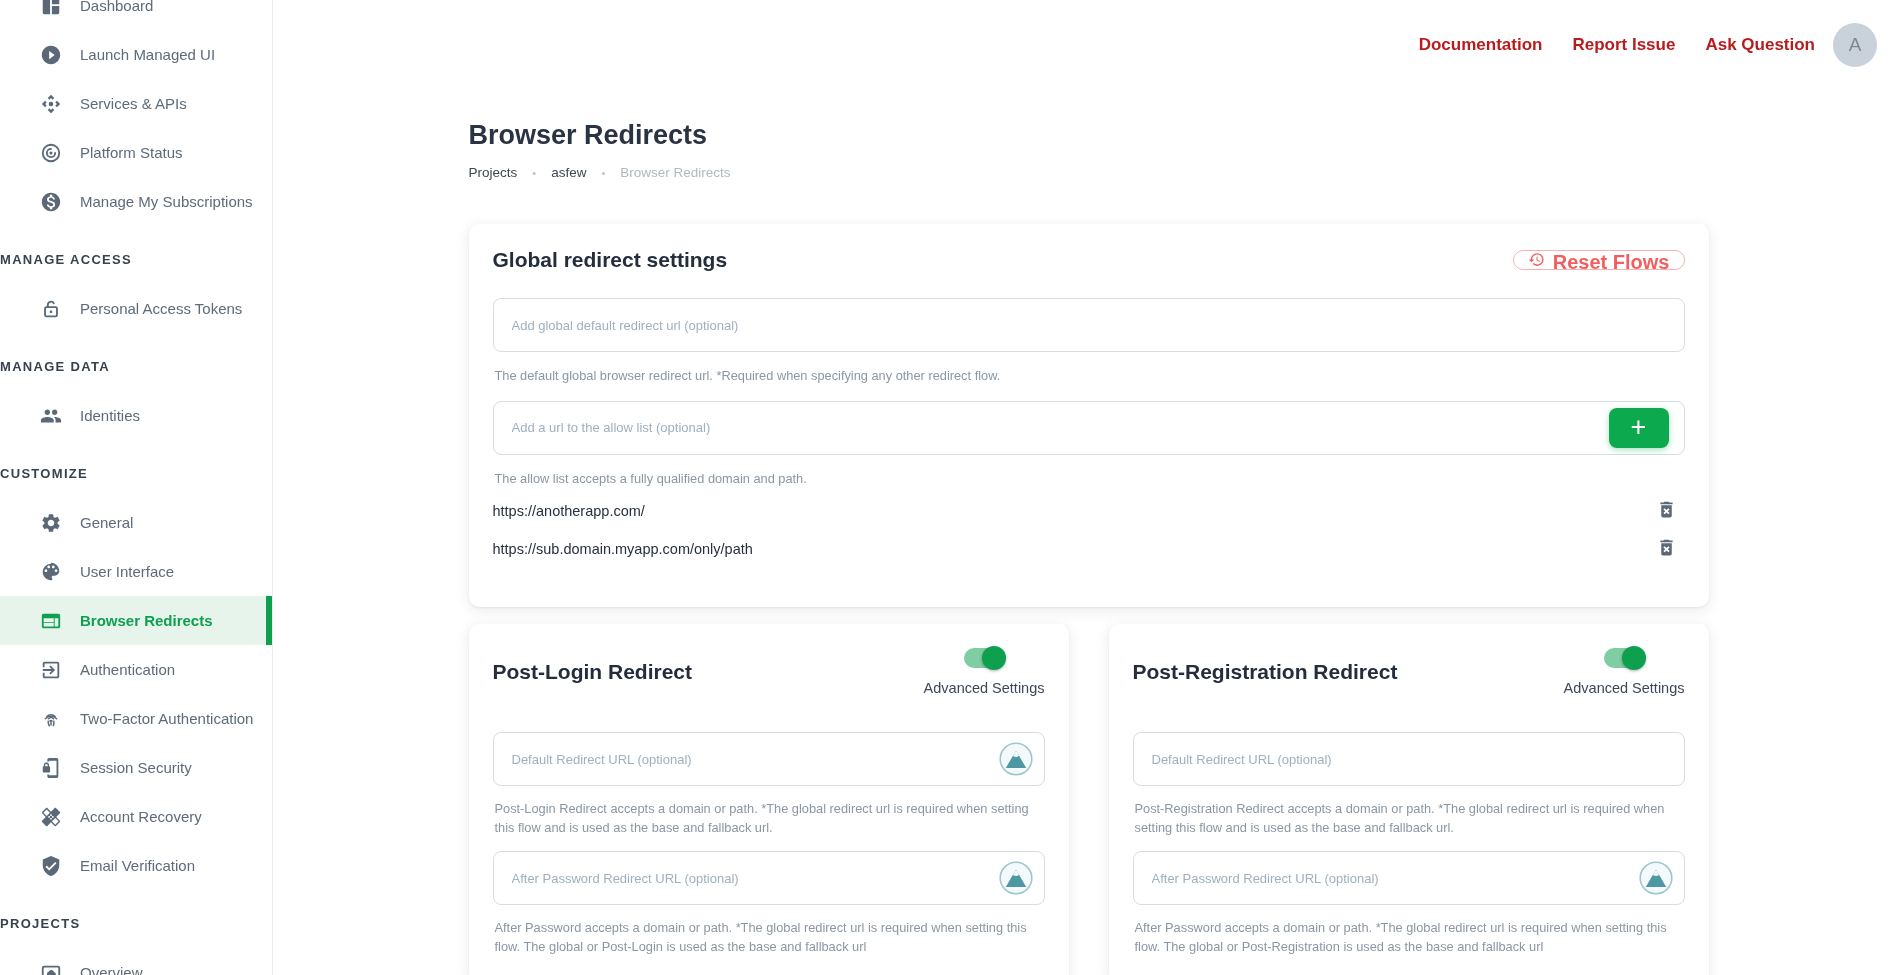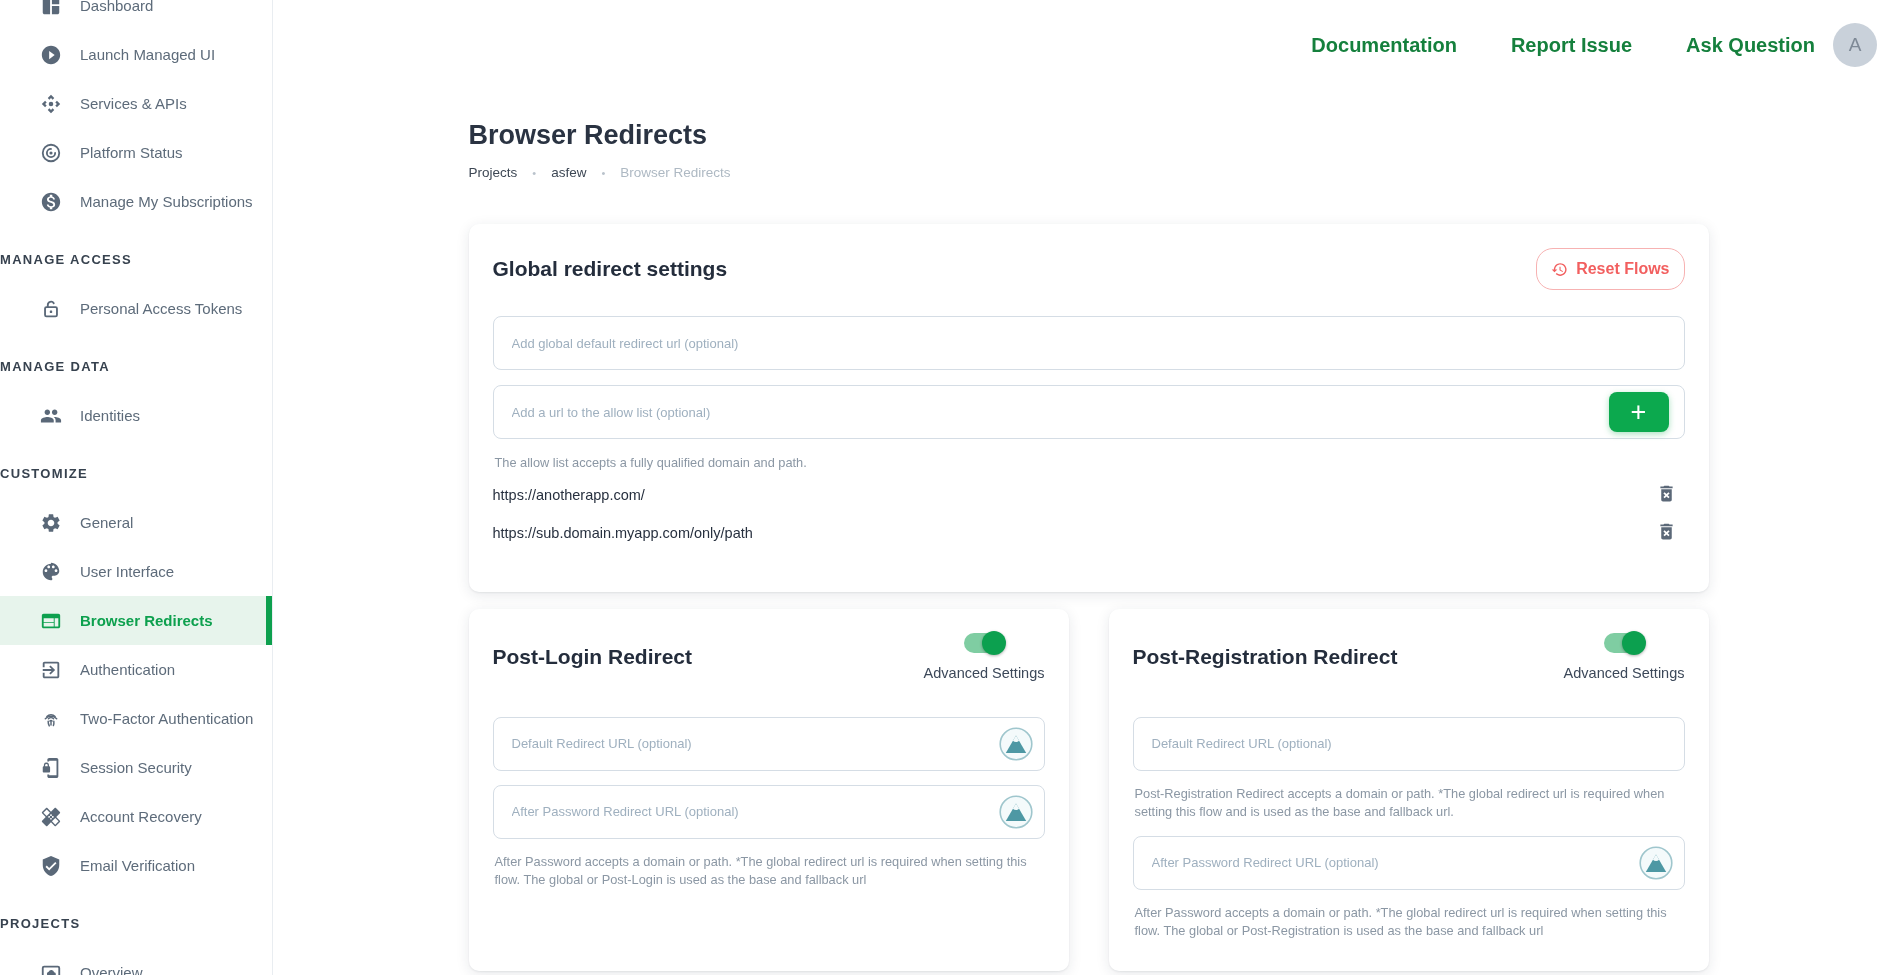--- a/index.html
+++ b/index.html
@@ -31,44 +31,44 @@
     margin-top:9px; height:49px; display:flex; align-items:center;
     font-size:13px; font-weight:700;
     letter-spacing:1.3px; color:#37424f; white-space:nowrap;
   }
   
   .main { flex:1; height:100%; overflow:hidden; }
   .topbar {
     height:90px; display:flex; align-items:center; justify-content:flex-end;
     padding-right:27px; gap:30px;
   }
-  .toplink { font-size:20px; font-weight:700; color:#15803d; cursor:pointer;margin-left:24px; }
+  .toplink { font-size:17px; font-weight:700; color:#b91c1c; cursor:pointer; }
   .avatar {
     width:44px; height:44px; border-radius:50%; background:#c9d1da;
     display:flex; align-items:center; justify-content:center;
     color:#7e8996; font-size:19px; cursor:pointer; margin-left:-12px;
   }
   .content { width:1240px; margin:0 auto; }
   .page-title { margin-top:30px; font-size:27px; font-weight:700; color:#2a3342; }
   .breadcrumb { margin-top:14px; display:flex; align-items:center; font-size:13.5px; }
   .crumb { color:#3d4754; cursor:pointer; }
   .crumb.current { color:#aeb9c3; cursor:default; }
   .crumb-sep { color:#b9c2cb; margin:0 15px; font-size:11px; }
   
   .card {
     background:#fff; border-radius:10px;
     box-shadow:0 1px 2px rgba(25,39,57,.07), 0 3px 14px rgba(25,39,57,.10);
   }
   .card.global { margin-top:44px; padding:24px 24px 43px; }
   .global-head { display:flex; align-items:center; justify-content:space-between; margin-bottom:26px; }
   .card-title { font-size:21px; font-weight:700; color:#242d3c; }
   .reset-btn {
-    display:flex; align-items:center; gap:8px; height:42px; padding:0 14px;
+    display:flex; gap:8px; height:20px; padding:0 14px;
     background:#fff; border:1px solid #f7b2b2; border-radius:17px;
-    color:#f25f5f; font-size:16px; font-weight:700; cursor:pointer;
+    color:#f25f5f; font-size:20px; font-weight:700; cursor:pointer;
     font-family:inherit;
   }
   .reset-btn .ico { width:17px; height:17px; color:#f25f5f; }
   .input-wrap { position:relative; }
   .input-wrap input {
     width:100%; height:54px; border:1px solid #d5dde5; border-radius:8px;
     padding:0 18px; font-size:13px; color:#2d3748; outline:none;
     background:#fff; font-family:inherit;
   }
   .input-wrap input::placeholder { color:#9fb0bf; }
@@ -268,20 +268,21 @@
           <svg class="ico" viewBox="0 0 24 24" fill="currentColor">
               <path d="M13 3c-4.97 0-9 4.03-9 9H1l3.89 3.89.07.14L9 12H6c0-3.87 3.13-7 7-7s7 3.13 7 7-3.13 7-7 7c-1.93 0-3.68-.79-4.94-2.06l-1.42 1.42C8.27 19.99 10.51 21 13 21c4.97 0 9-4.03 9-9s-4.03-9-9-9zm-1 5v5l4.28 2.54.72-1.21-3.5-2.08V8H12z"></path>
             </svg>
           <span>Reset Flows</span>
         </button>
       </div>
 
       <div class="input-wrap">
         <input type="text" placeholder="Add global default redirect url (optional)" style="">
       </div>
+      <p class="help">The default global browser redirect url. *Required when specifying any other redirect flow.</p>
 
       <div class="input-wrap with-add mt15">
         <input type="text" placeholder="Add a url to the allow list (optional)" style="">
         <button class="add-btn">
           <span>+</span>
         </button>
       </div>
       <p class="help">The allow list accepts a fully qualified domain and path.</p>
 
 
@@ -319,20 +320,21 @@
         <div class="input-wrap with-icon">
           <input type="text" placeholder="Default Redirect URL (optional)" style="">
           <button class="mtn-btn">
             <svg viewBox="0 0 34 34" width="34" height="34">
                 <circle cx="17" cy="17" r="15.8" fill="#f4fafb" stroke="#9fc6cd" stroke-width="1.6"></circle>
                 <path d="M17 8.5 27.2 26H6.8Z" fill="#4e98a4"></path>
                 <path d="M17 8.5l3.1 5.3c-.95.85-2 1.3-3.1 1.3s-2.15-.45-3.1-1.3z" fill="#f4fafb"></path>
               </svg>
           </button>
         </div>
+        <p class="help">Post-Login Redirect accepts a domain or path. *The global redirect url is required when setting this flow and is used as the base and fallback url.</p>
 
         <div class="input-wrap with-icon second">
           <input type="text" placeholder="After Password Redirect URL (optional)" style="">
           <button class="mtn-btn">
             <svg viewBox="0 0 34 34" width="34" height="34">
                 <circle cx="17" cy="17" r="15.8" fill="#f4fafb" stroke="#9fc6cd" stroke-width="1.6"></circle>
                 <path d="M17 8.5 27.2 26H6.8Z" fill="#4e98a4"></path>
                 <path d="M17 8.5l3.1 5.3c-.95.85-2 1.3-3.1 1.3s-2.15-.45-3.1-1.3z" fill="#f4fafb"></path>
               </svg>
           </button>

